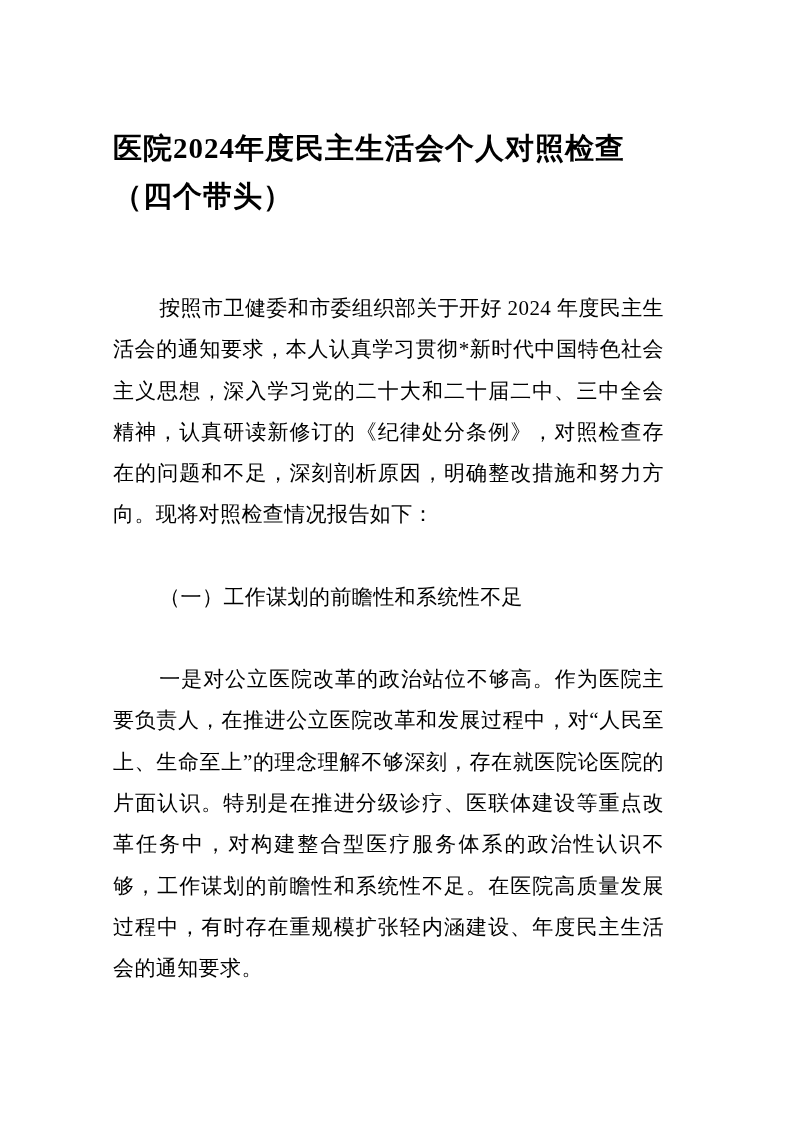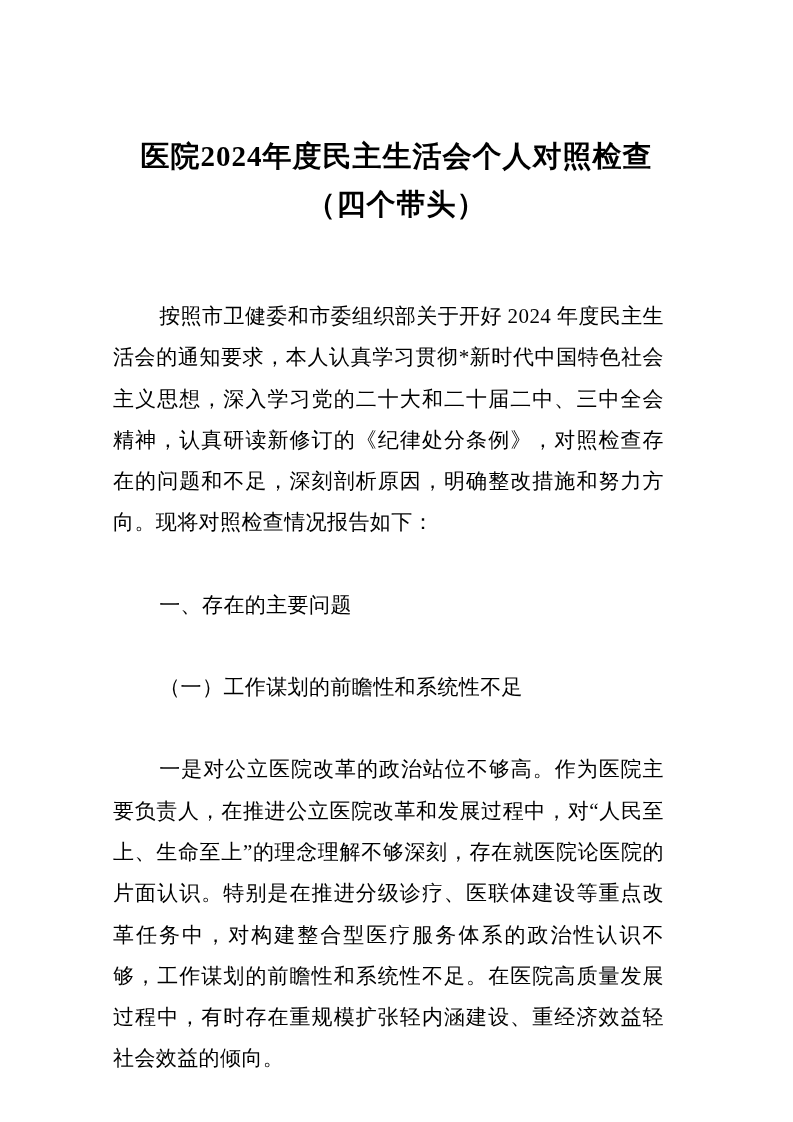--- a/index.html
+++ b/index.html
@@ -18,23 +18,23 @@
     box-sizing: border-box;
     width: 793px;
     height: 1122px;
     padding: 120px 113px 0 113px;
     background: #ffffff;
   }
   .doc-title {
     font-size: 29px;
     font-weight: bold;
     line-height: 48px;
-    text-align: center;
+    text-align: left;
     letter-spacing: 1px;
-    margin: 12px 0 68px 0;
+    margin: 4px 0 68px 0;
   }
   .block {
     font-size: 21px;
     line-height: 41.3px;
     letter-spacing: 0.4px;
     text-align: justify;
     text-indent: 2.2em;
     margin: 0 16px 41px 0;
   }
   .heading, .subheading {
@@ -42,18 +42,17 @@
   }
 </style>
 </head>
 <body>
 
 <div class="page">
   <h1 class="doc-title">医院2024年度民主生活会个人对照检查（四个带头）</h1>
 
   <p class="block body-para">按照市卫健委和市委组织部关于开好 2024 年度民主生活会的通知要求，本人认真学习贯彻*新时代中国特色社会主义思想，深入学习党的二十大和二十届二中、三中全会精神，认真研读新修订的《纪律处分条例》，对照检查存在的问题和不足，深刻剖析原因，明确整改措施和努力方向。现将对照检查情况报告如下：</p>
 
-  <p class="block heading">一、存在的主要问题</p>
 
   <p class="block subheading">（一）工作谋划的前瞻性和系统性不足</p>
 
-  <p class="block body-para">一是对公立医院改革的政治站位不够高。作为医院主要负责人，在推进公立医院改革和发展过程中，对“人民至上、生命至上”的理念理解不够深刻，存在就医院论医院的片面认识。特别是在推进分级诊疗、医联体建设等重点改革任务中，对构建整合型医疗服务体系的政治性认识不够，工作谋划的前瞻性和系统性不足。在医院高质量发展过程中，有时存在重规模扩张轻内涵建设、重经济效益轻社会效益的倾向。</p>
+  <p class="block body-para">一是对公立医院改革的政治站位不够高。作为医院主要负责人，在推进公立医院改革和发展过程中，对“人民至上、生命至上”的理念理解不够深刻，存在就医院论医院的片面认识。特别是在推进分级诊疗、医联体建设等重点改革任务中，对构建整合型医疗服务体系的政治性认识不够，工作谋划的前瞻性和系统性不足。在医院高质量发展过程中，有时存在重规模扩张轻内涵建设、年度民主生活会的通知要求。</p>
 </div>
 
 </body></html>

